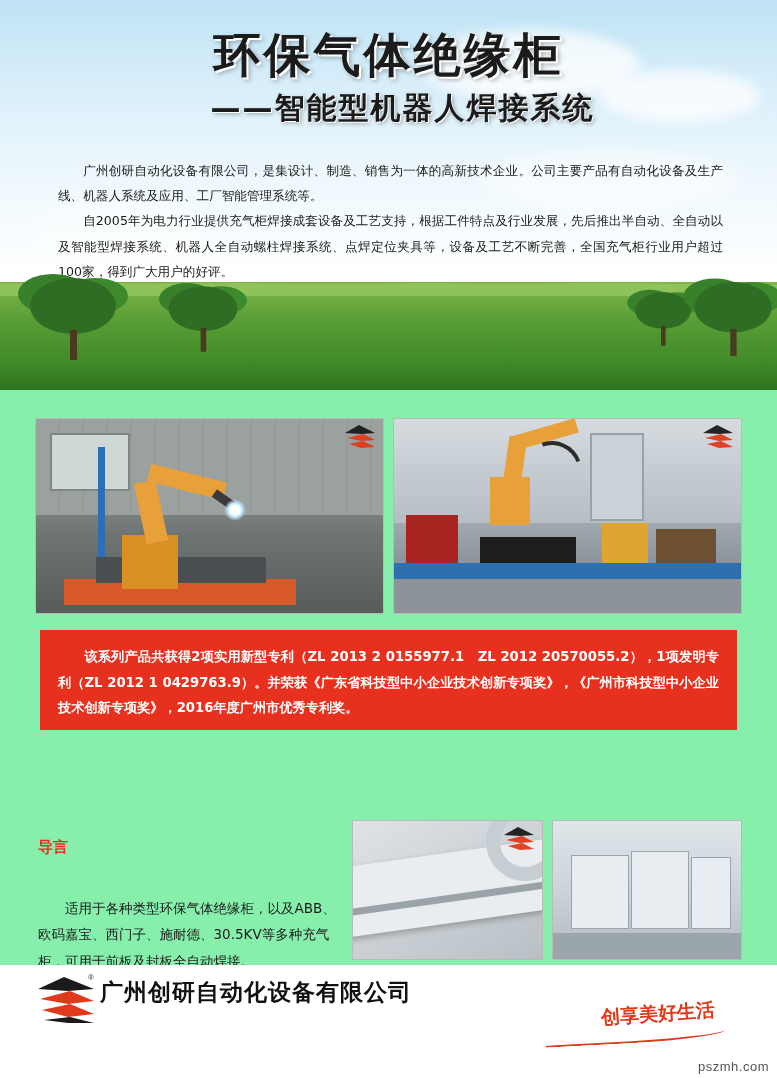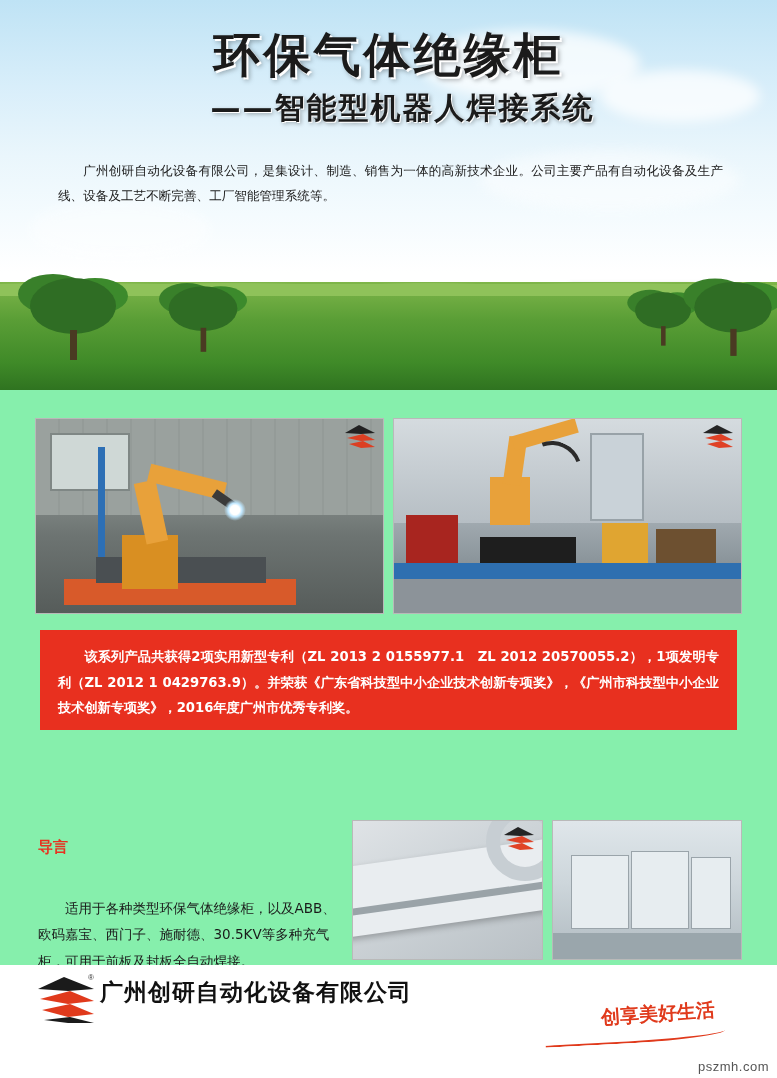--- a/index.html
+++ b/index.html
@@ -196,21 +196,22 @@
     <div class="cloud c2"></div>
     <div class="cloud c3"></div>
     <div class="cloud c4"></div>
 
     <div class="title-block">
       <div class="main-title">环保气体绝缘柜</div>
       <div class="sub-title">——智能型机器人焊接系统</div>
     </div>
 
     <div class="body-text">
-      <p>广州创研自动化设备有限公司，是集设计、制造、销售为一体的高新技术企业。公司主要产品有自动化设备及生产线、设备及工艺不断完善、工厂智能管理系统等。</p>
+      <p>广州创研自动化设备有限公司，是集设计、制造、销售为一体的高新技术企业。公司主要产品有自动化设备及生产线、机器人系统及应用、工厂智能管理系统等。</p>
+      <p>自2005年为电力行业提供充气柜焊接成套设备及工艺支持，根据工件特点及行业发展，先后推出半自动、全自动以及智能型焊接系统、机器人全自动螺柱焊接系统、点焊定位夹具等，设备及工艺不断完善，全国充气柜行业用户超过100家，得到广大用户的好评。</p>
     </div>
 
     <div class="cert cert-1">
       <div class="ct">高新技术企业</div>
       <div class="cs">证书</div>
       <div class="seal-row">
         <i></i>
         <i></i>
         <i></i>
         <i></i>

